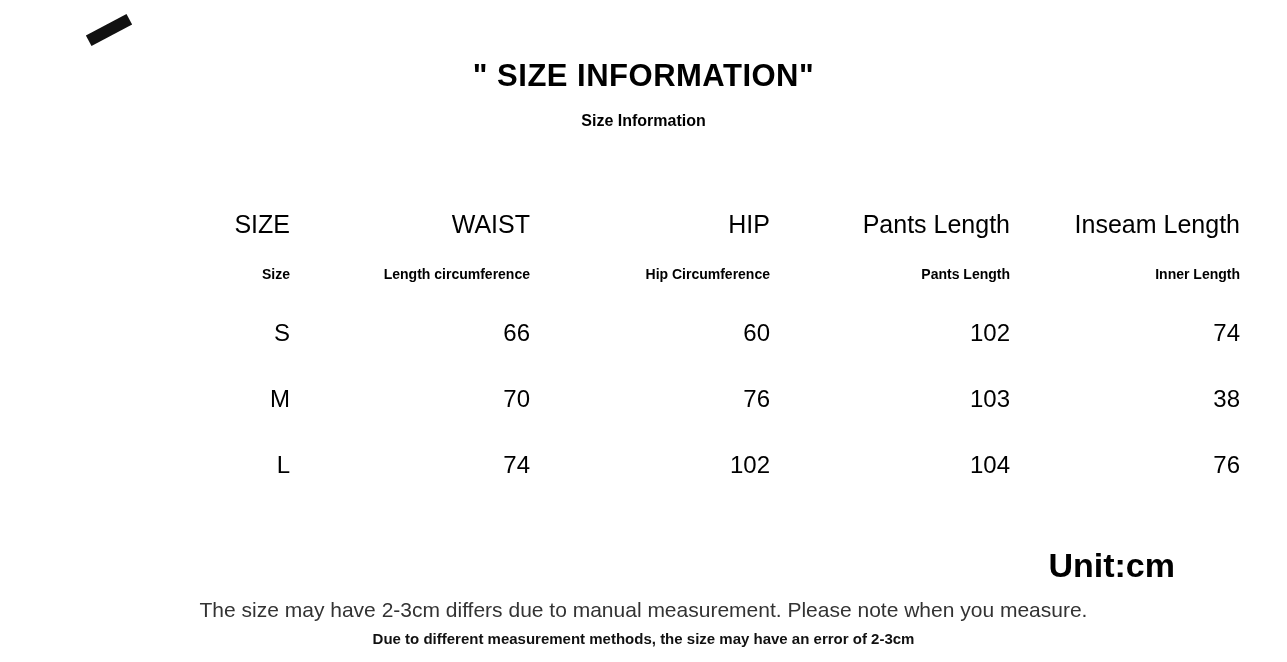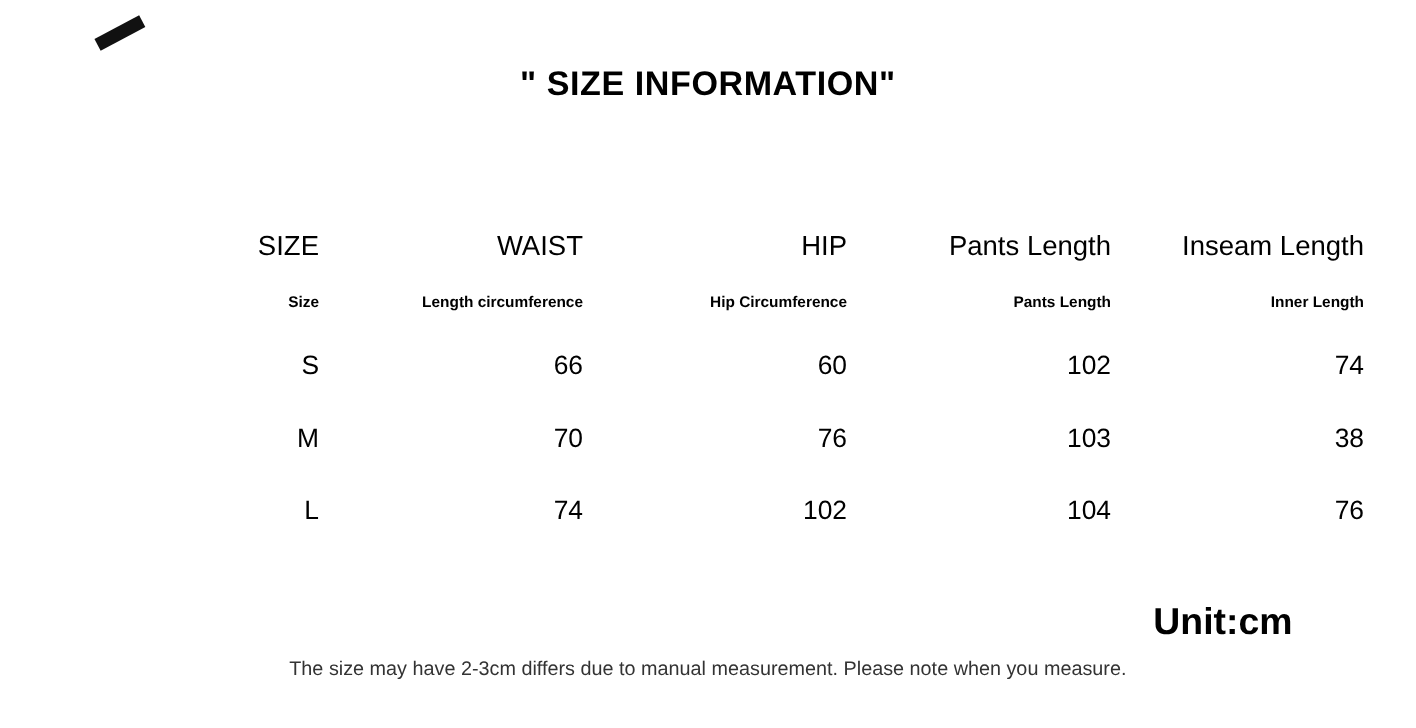--- a/index.html
+++ b/index.html
@@ -109,21 +109,21 @@
     font-size: 34px;
     font-weight: bold;
   }
 
   .note-main {
     position: absolute;
     left: 0;
     top: 598px;
     width: 1287px;
     text-align: center;
-    font-size: 18px;
+    font-size: 21px;
     color: #333333;
   }
 
   .note-sub {
     position: absolute;
     left: 0;
     top: 630px;
     width: 1287px;
     text-align: center;
     font-size: 15px;
@@ -134,20 +134,21 @@
 </head>
 <body>
 
 <div class="page">
 
   <div class="corner-mark">
     <div class="bar"></div>
   </div>
 
   <div class="title">" SIZE INFORMATION"</div>
+  <div class="subtitle">Size Information</div>
 
   <table class="size-table">
     <colgroup>
       <col class="c0">
         <col class="c1">
         <col class="c2">
         <col class="c3">
         <col class="c4">
     </colgroup>
     <thead>
@@ -187,14 +188,15 @@
         <td>102</td>
         <td>104</td>
         <td>76</td>
       </tr>
     </tbody>
   </table>
 
   <div class="unit">Unit:cm</div>
 
   <div class="note-main">The size may have 2-3cm differs due to manual measurement. Please note when you measure.</div>
+  <div class="note-sub">Due to different measurement methods, the size may have an error of 2-3cm</div>
 
 </div>
 
 </body></html>

